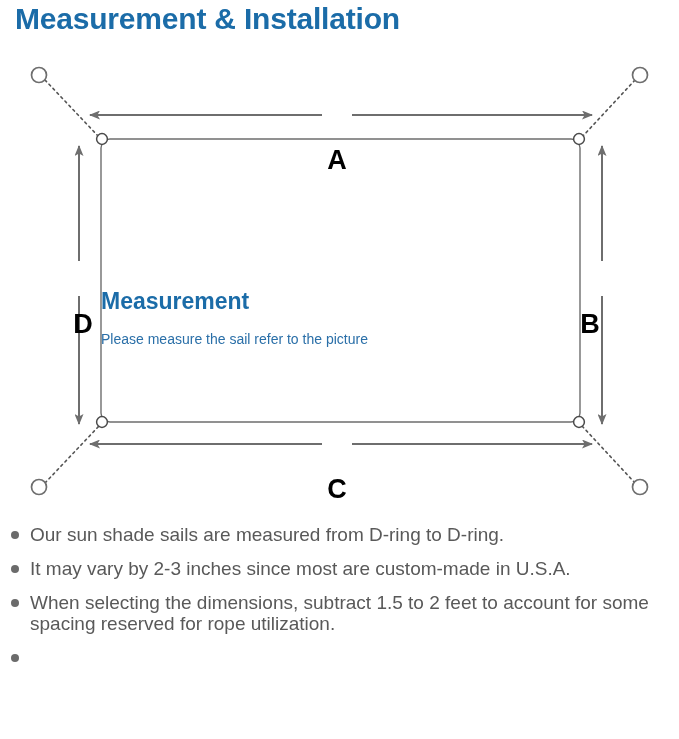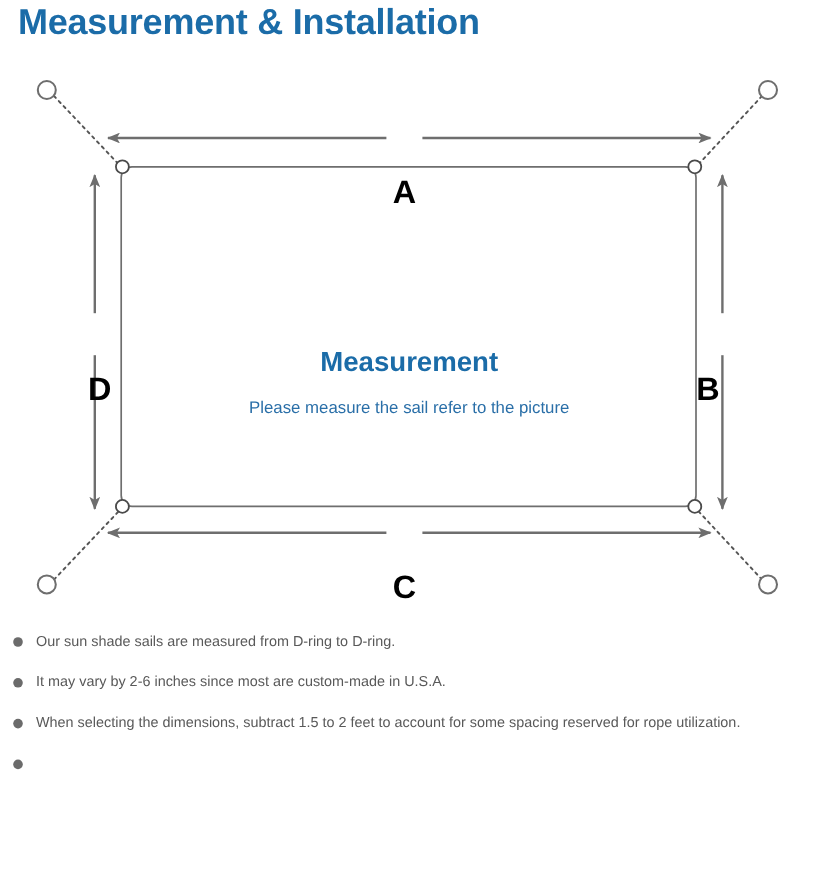--- a/index.html
+++ b/index.html
@@ -41,21 +41,20 @@
   .diagram svg {
     display: block;
   }
 
   
   .center-label {
     position: absolute;
     left: 101px;
     top: 240px;
     width: 480px;
-    text-align: center;
     pointer-events: none;
   }
   .center-title {
     font-size: 23px;
     font-weight: bold;
     color: #1b6ca8;
     line-height: 30px;
     white-space: nowrap;
   }
   .center-sub {
@@ -86,21 +85,21 @@
     position: absolute;
     left: 0;
     top: 524px;
     width: 679px;
   }
   .note {
     position: relative;
     padding-left: 30px;
     padding-right: 6px;
     margin-bottom: 13px;
-    font-size: 12px;
+    font-size: 19px;
     line-height: 21px;
     color: #595959;
   }
   .note .bullet {
     position: absolute;
     left: 11px;
     top: 7px;
     width: 8px;
     height: 8px;
     border-radius: 50%;
@@ -173,21 +172,21 @@
   <div class="dim-letter dim-d">D</div>
 </div>
 
 <div class="notes">
   <div class="note">
     <span class="bullet"></span>
     <span>Our sun shade sails are measured from D-ring to D-ring.</span>
   </div>
   <div class="note">
     <span class="bullet"></span>
-    <span>It may vary by 2-6 inches since most are custom-made in U.S.A.</span>
+    <span>It may vary by 2-3 inches since most are custom-made in U.S.A.</span>
   </div>
   <div class="note">
     <span class="bullet"></span>
     <span>When selecting the dimensions, subtract 1.5 to 2 feet to account for some spacing reserved for rope utilization.</span>
   </div>
   <div class="note">
     <span class="bullet"></span>
   </div>
 </div>
 

